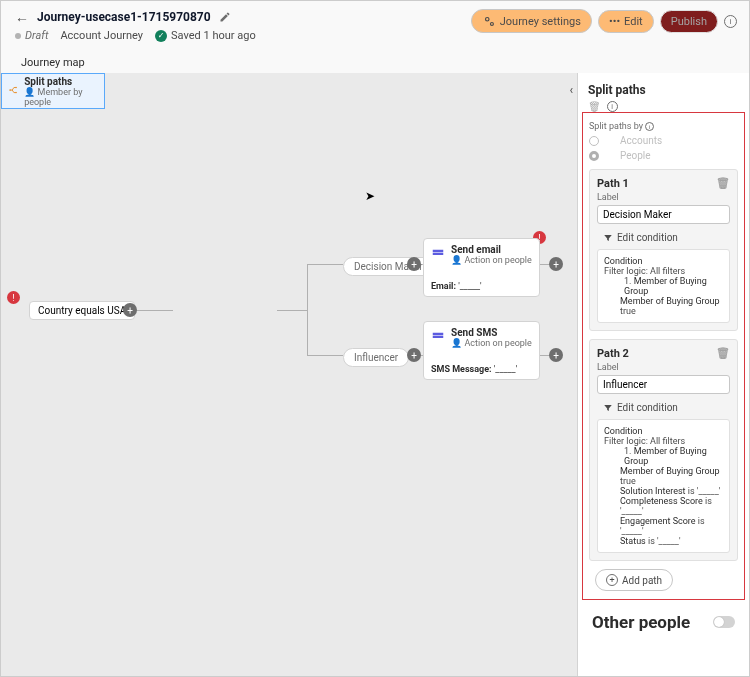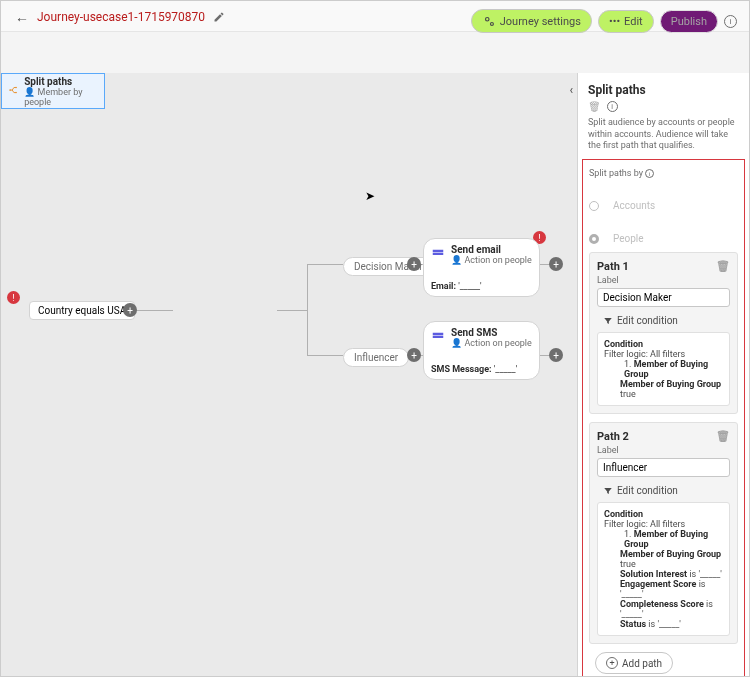--- a/index.html
+++ b/index.html
@@ -1,64 +1,64 @@
 <!DOCTYPE html>
 <html><head>
 <meta charset="utf-8">
 <style>
   *{box-sizing:border-box;margin:0;padding:0;font-family:-apple-system,BlinkMacSystemFont,"Segoe UI",Roboto,Arial,sans-serif}
   body{width:750px;height:677px;background:#f4f4f4;overflow:hidden;border:1px solid #ccc;position:relative}
   .header{background:#f9f9f9;padding:8px 14px 6px;border-bottom:1px solid #e5e5e5}
   .title-row{display:flex;align-items:center;gap:8px}
-  .title{font-size:12px;font-weight:400;color:#b91c1c}
+  .title{font-size:12px;font-weight:700;color:#0f172a}
   .pencil{width:12px;height:12px;color:#6e6e6e}
   .meta-row{display:flex;align-items:center;gap:12px;margin-top:4px;font-size:11px;color:#4b4b4b}
   .dot{width:6px;height:6px;border-radius:50%;background:#b3b3b3}
   .draft{color:#6e6e6e;font-style:italic}
   .check{width:12px;height:12px;background:#12805c;border-radius:50%;display:inline-flex;align-items:center;justify-content:center;color:#fff;font-size:8px}
   .hdr-actions{position:absolute;right:12px;top:8px;display:flex;gap:6px;align-items:center}
-  .btn{border:1px solid #c7c7c7;background:#bef264;border-radius:13px;padding:4px 10px;font-size:11px;color:#4b4b4b;display:inline-flex;align-items:center;gap:4px;cursor:pointer}
-  .btn.disabled{background:#701a75;color:#a3a3a3;border-color:#e0e0e0}
+  .btn{border:1px solid #c7c7c7;background:#fdba74;border-radius:13px;padding:4px 10px;font-size:11px;color:#4b4b4b;display:inline-flex;align-items:center;gap:4px;cursor:pointer}
+  .btn.disabled{background:#7f1d1d;color:#a3a3a3;border-color:#e0e0e0}
   .info-circle{width:13px;height:13px;border:1px solid #6e6e6e;border-radius:50%;display:inline-flex;align-items:center;justify-content:center;font-size:8px;color:#6e6e6e}
   .tab{display:inline-block;padding:8px 4px 6px;font-size:11px;color:#2c2c2c;border-bottom:2px solid #2c2c2c;margin:6px 0 0 2px}
 
   .canvas{position:absolute;left:0;top:72px;right:172px;bottom:0;background:#eaeaea}
   .node{position:absolute;background:#fff;border:1px solid #d3d3d3;border-radius:4px;font-size:10px}
   .pill{border-radius:10px;padding:3px 10px;font-size:10px;color:#6e6e6e;background:#fff;border:1px solid #d3d3d3}
   .entry{left:28px;top:228px;padding:3px 8px;border-radius:4px}
   .split{left:172px;top:222px;width:104px;height:36px;border:1px solid #5aa9fa;background:#eaf3fe;display:flex;align-items:center;padding:0 6px;gap:6px}
   .split .ic{width:12px;height:12px;color:#e34850}
   .chev{position:absolute;right:4px;top:10px;font-size:12px;color:#4b4b4b}
   .nlabel{font-size:10px;font-weight:700;color:#2c2c2c}
   .nsub{font-size:9px;color:#6e6e6e}
-  .card{left:422px;width:117px;padding:5px 7px;border:1px solid #d3d3d3;background:#fff;border-radius:12px}
+  .card{left:422px;width:117px;padding:5px 7px;border:1px solid #d3d3d3;background:#fff;border-radius:4px}
   .card .row{display:flex;align-items:center;gap:6px}
   .card .key{font-size:9px;font-weight:700;color:#2c2c2c;margin-top:16px}
   .pathpill{left:342px;position:absolute}
   .plus{width:14px;height:14px;border-radius:50%;background:#6e6e6e;color:#fff;font-size:10px;display:flex;align-items:center;justify-content:center;position:absolute}
   .err{width:13px;height:13px;border-radius:50%;background:#d7373f;color:#fff;font-size:9px;display:flex;align-items:center;justify-content:center;position:absolute}
   .line{position:absolute;background:#b0b0b0;height:1px}
   .vline{position:absolute;background:#b0b0b0;width:1px}
 
   .panel{position:absolute;right:0;top:72px;width:172px;bottom:0;background:#fff;border-left:1px solid #d3d3d3;overflow-y:auto;font-size:10px;color:#4b4b4b}
   .panel h3{font-size:12px;font-weight:700;color:#2c2c2c;padding:10px 10px 4px}
   .panel .sec{padding:0 10px}
   .desc{font-size:9px;color:#6e6e6e;line-height:1.3;margin:5px 0 7px}
   .redbox{border:1.5px solid #d7373f;margin:0 4px;padding:6px 6px 8px}
   .field-label{font-size:9px;color:#6e6e6e;margin-top:2px}
-  .radio{display:flex;align-items:center;gap:14px;margin-top:22px;color:#bfbfbf}
+  .radio{display:flex;align-items:center;gap:21px;margin-top:4px;color:#bfbfbf}
   .radio .r{width:10px;height:10px;border:1px solid #bfbfbf;border-radius:50%}
   .radio.sel .r{border:3px solid #b0b0b0}
   .pathbox{background:#f4f4f4;border:1px solid #e0e0e0;border-radius:3px;margin-top:8px;padding:7px}
   .pathbox h4{font-size:11px;font-weight:700;color:#2c2c2c;display:flex;justify-content:space-between;align-items:center}
   .trash{color:#a3a3a3;font-size:11px}
   .txtin{width:100%;border:1px solid #c7c7c7;border-radius:3px;padding:3px 5px;font-size:10px;margin-top:3px;background:#fff}
   .edit-cond{display:flex;align-items:center;gap:4px;font-size:10px;color:#4b4b4b;margin:8px 0 0 6px}
   .cond{background:#fff;border:1px solid #e0e0e0;border-radius:3px;margin-top:6px;padding:6px;font-size:9px;color:#4b4b4b}
-  .cond b{font-weight:700;color:#2c2c2c}
+  .cond b{font-weight:400;color:#2c2c2c}
   .cond .li{margin-left:20px}
   .addpath{border:1px solid #c7c7c7;background:#fff;border-radius:13px;padding:4px 10px;font-size:10px;color:#4b4b4b;display:inline-flex;align-items:center;gap:4px;margin:8px 0 0 6px}
   .other{display:flex;justify-content:space-between;align-items:center;margin-top:12px;padding:0 4px}
   .toggle{width:22px;height:12px;border-radius:6px;background:#d3d3d3;position:relative}
   .toggle::after{content:"";position:absolute;width:10px;height:10px;background:#fff;border-radius:50%;top:1px;left:1px;box-shadow:0 0 1px rgba(0,0,0,.3)}
   .iconsvg{width:14px;height:14px}
   .filter-icon{width:10px;height:10px}
   svg{display:block}
   .cursor{position:absolute;left:364px;top:116px;font-size:12px;color:#000}
 </style>
@@ -68,39 +68,51 @@
 <div class="header">
   <div class="title-row">
     <span style="font-size:14px;color:#4b4b4b;cursor:pointer">←</span>
     <span class="title">Journey-usecase1-1715970870</span>
     <span class="pencil">
       <svg viewBox="0 0 24 24" fill="currentColor">
           <path d="M3 17.25V21h3.75l11-11-3.75-3.75-11 11zM20.7 7.04a1 1 0 000-1.41l-2.34-2.34a1 1 0 00-1.41 0l-1.83 1.83 3.75 3.75 1.83-1.83z"></path>
         </svg>
     </span>
   </div>
+  <div class="meta-row">
+    <span style="display:flex;align-items:center;gap:4px">
+        <span class="dot"></span>
+        <span class="draft">Draft</span>
+      </span>
+    <span>Account Journey</span>
+    <span style="display:flex;align-items:center;gap:4px">
+        <span class="check">✓</span>
+        <span>Saved 1 hour ago</span>
+      </span>
+  </div>
   <div class="hdr-actions">
     <button class="btn">
       <span>
           <svg class="iconsvg" viewBox="0 0 24 24" fill="none" stroke="#4b4b4b" stroke-width="2">
             <circle cx="9" cy="9" r="3"></circle>
             <circle cx="17" cy="17" r="2.5"></circle>
           </svg>
         </span>
       <span>Journey settings</span>
     </button>
     <button class="btn">
       <span>•••</span>
       <span>Edit</span>
     </button>
     <button class="btn disabled">
         <span>Publish</span>
       </button>
     <span class="info-circle">i</span>
   </div>
+  <div class="tab">Journey map</div>
 </div>
 
 <div class="canvas">
   <div class="cursor">➤</div>
 
   <div class="line" style="left:104px;top:237px;width:68px"></div>
   <div class="line" style="left:276px;top:237px;width:30px"></div>
   <div class="vline" style="left:306px;top:191px;height:92px"></div>
   <div class="line" style="left:306px;top:191px;width:36px"></div>
   <div class="line" style="left:306px;top:282px;width:36px"></div>
@@ -178,21 +190,20 @@
   <div class="plus" style="left:548px;top:275px">+</div>
 </div>
 
 <div class="panel">
   <h3>Split paths</h3>
   <div class="sec">
     <span style="display:flex;gap:6px;align-items:center;color:#a3a3a3">
       <span>🗑</span>
       <span class="info-circle" style="width:11px;height:11px;font-size:7px">i</span>
     </span>
-    <div class="desc">Split audience by accounts or people within accounts. Audience will take the first path that qualifies.</div>
   </div>
 
   <div class="redbox">
     <div class="field-label"><span>Split paths by</span> <span class="info-circle" style="width:9px;height:9px;font-size:6px;vertical-align:middle">i</span></div>
     <div class="radio">
         <span class="r"></span>
         <span>Accounts</span>
       </div>
     <div class="radio sel">
         <span class="r"></span>
@@ -234,22 +245,22 @@
             <path d="M3 5h18l-7 8v6l-4-2v-4z"></path>
           </svg>
         <span>Edit condition</span>
       </div>
       <div class="cond">
         <div><b>Condition</b></div>
         <div><span>Filter logic:</span> <span>All filters</span></div>
         <div class="li">1. <b>Member of Buying Group</b></div>
         <div class="li" style="margin-left:16px"><b>Member of Buying Group</b><span> true</span></div>
         <div class="li" style="margin-left:16px"><b>Solution Interest</b><span> is '_____'</span></div>
+        <div class="li" style="margin-left:16px"><b>Completeness Score</b><span> is '_____'</span></div>
         <div class="li" style="margin-left:16px"><b>Engagement Score</b><span> is '_____'</span></div>
-        <div class="li" style="margin-left:16px"><b>Completeness Score</b><span> is '_____'</span></div>
         <div class="li" style="margin-left:16px"><b>Status</b><span> is '_____'</span></div>
       </div>
     </div>
 
     <button class="addpath">
       <span style="width:12px;height:12px;border:1px solid #6e6e6e;border-radius:50%;display:inline-flex;align-items:center;justify-content:center;font-size:9px">+</span>
       <span>Add path</span>
     </button>
   </div>
 

